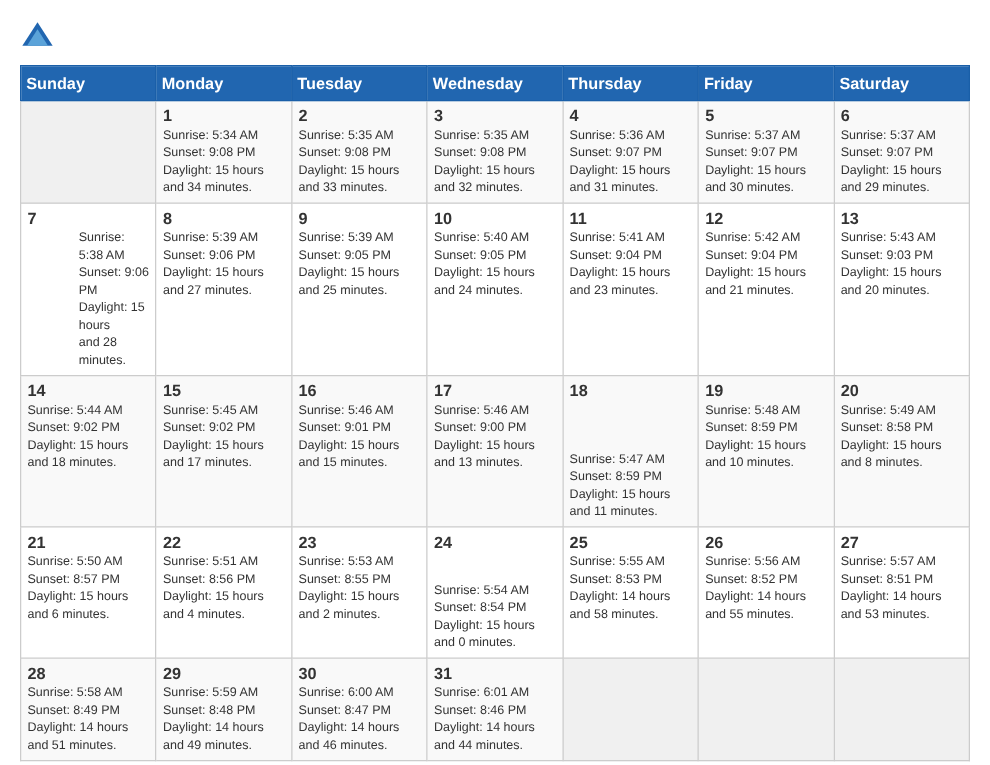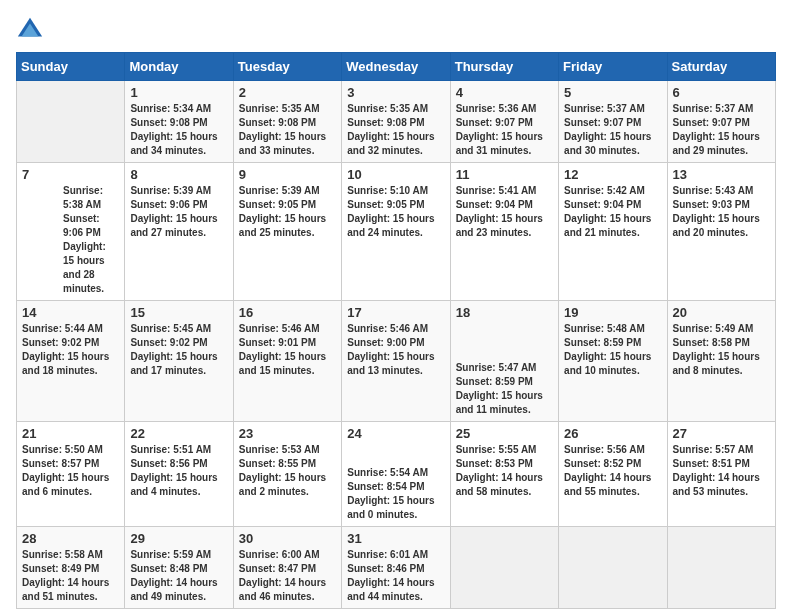--- a/index.html
+++ b/index.html
@@ -75,21 +75,20 @@
       font-size: 13px;
       font-weight: bold;
       color: #333;
       display: block;
       margin-bottom: 2px;
     }
     .day-info {
       font-size: 10px;
       color: #333;
       line-height: 1.4;
-      font-weight: bold;
     }
     .empty-cell {
       background-color: #f0f0f0 !important;
     }
   </style>
 </head>
 <body>
 
 <div class="header">
   <div class="logo">
@@ -183,21 +182,21 @@
         </td>
         <td>
           <span class="day-number">9</span>
           <div class="day-info" style="white-space: pre-line;">Sunrise: 5:39 AM
 Sunset: 9:05 PM
 Daylight: 15 hours
 and 25 minutes.</div>
         </td>
         <td>
           <span class="day-number">10</span>
-          <div class="day-info" style="white-space: pre-line;">Sunrise: 5:10 AM
+          <div class="day-info" style="white-space: pre-line;">Sunrise: 5:40 AM
 Sunset: 9:05 PM
 Daylight: 15 hours
 and 24 minutes.</div>
         </td>
         <td>
           <span class="day-number">11</span>
           <div class="day-info" style="white-space: pre-line;">Sunrise: 5:41 AM
 Sunset: 9:04 PM
 Daylight: 15 hours
 and 23 minutes.</div>

